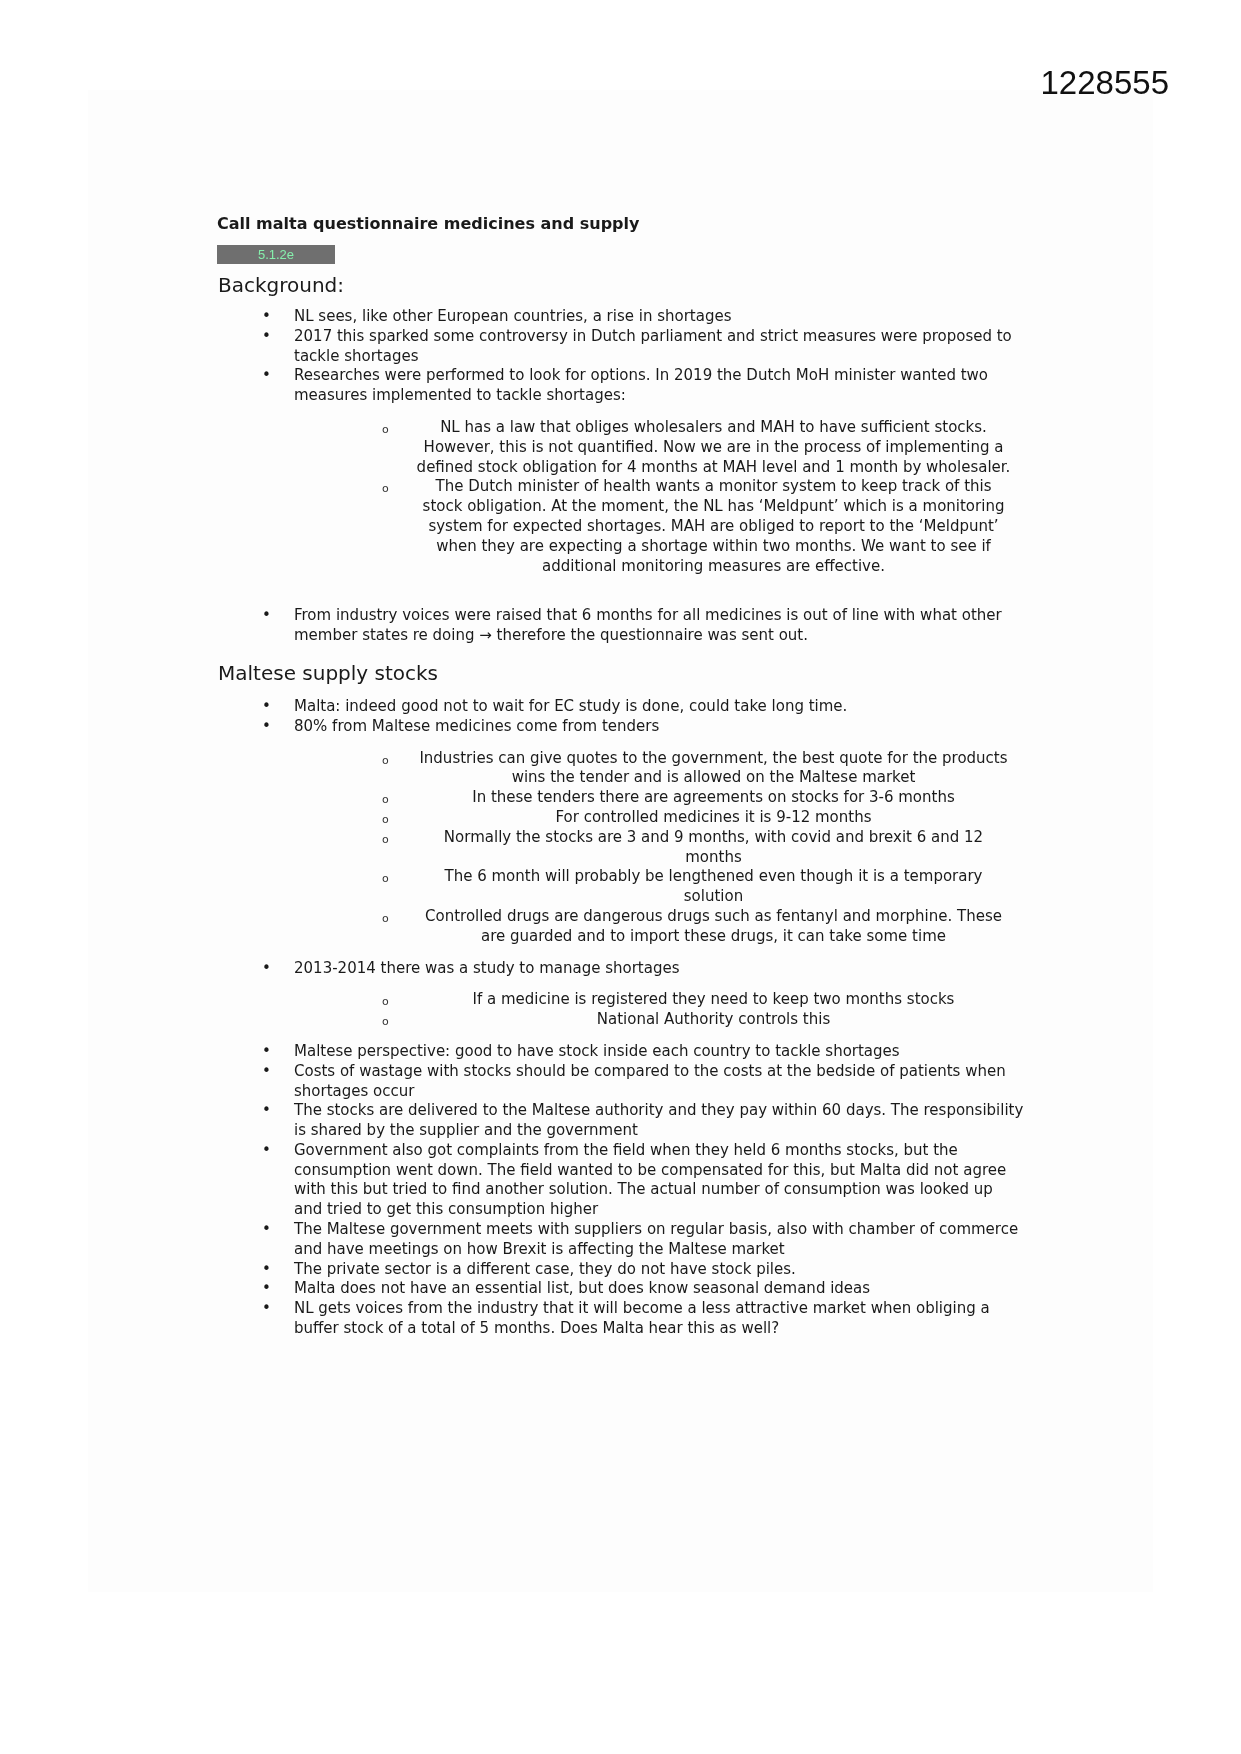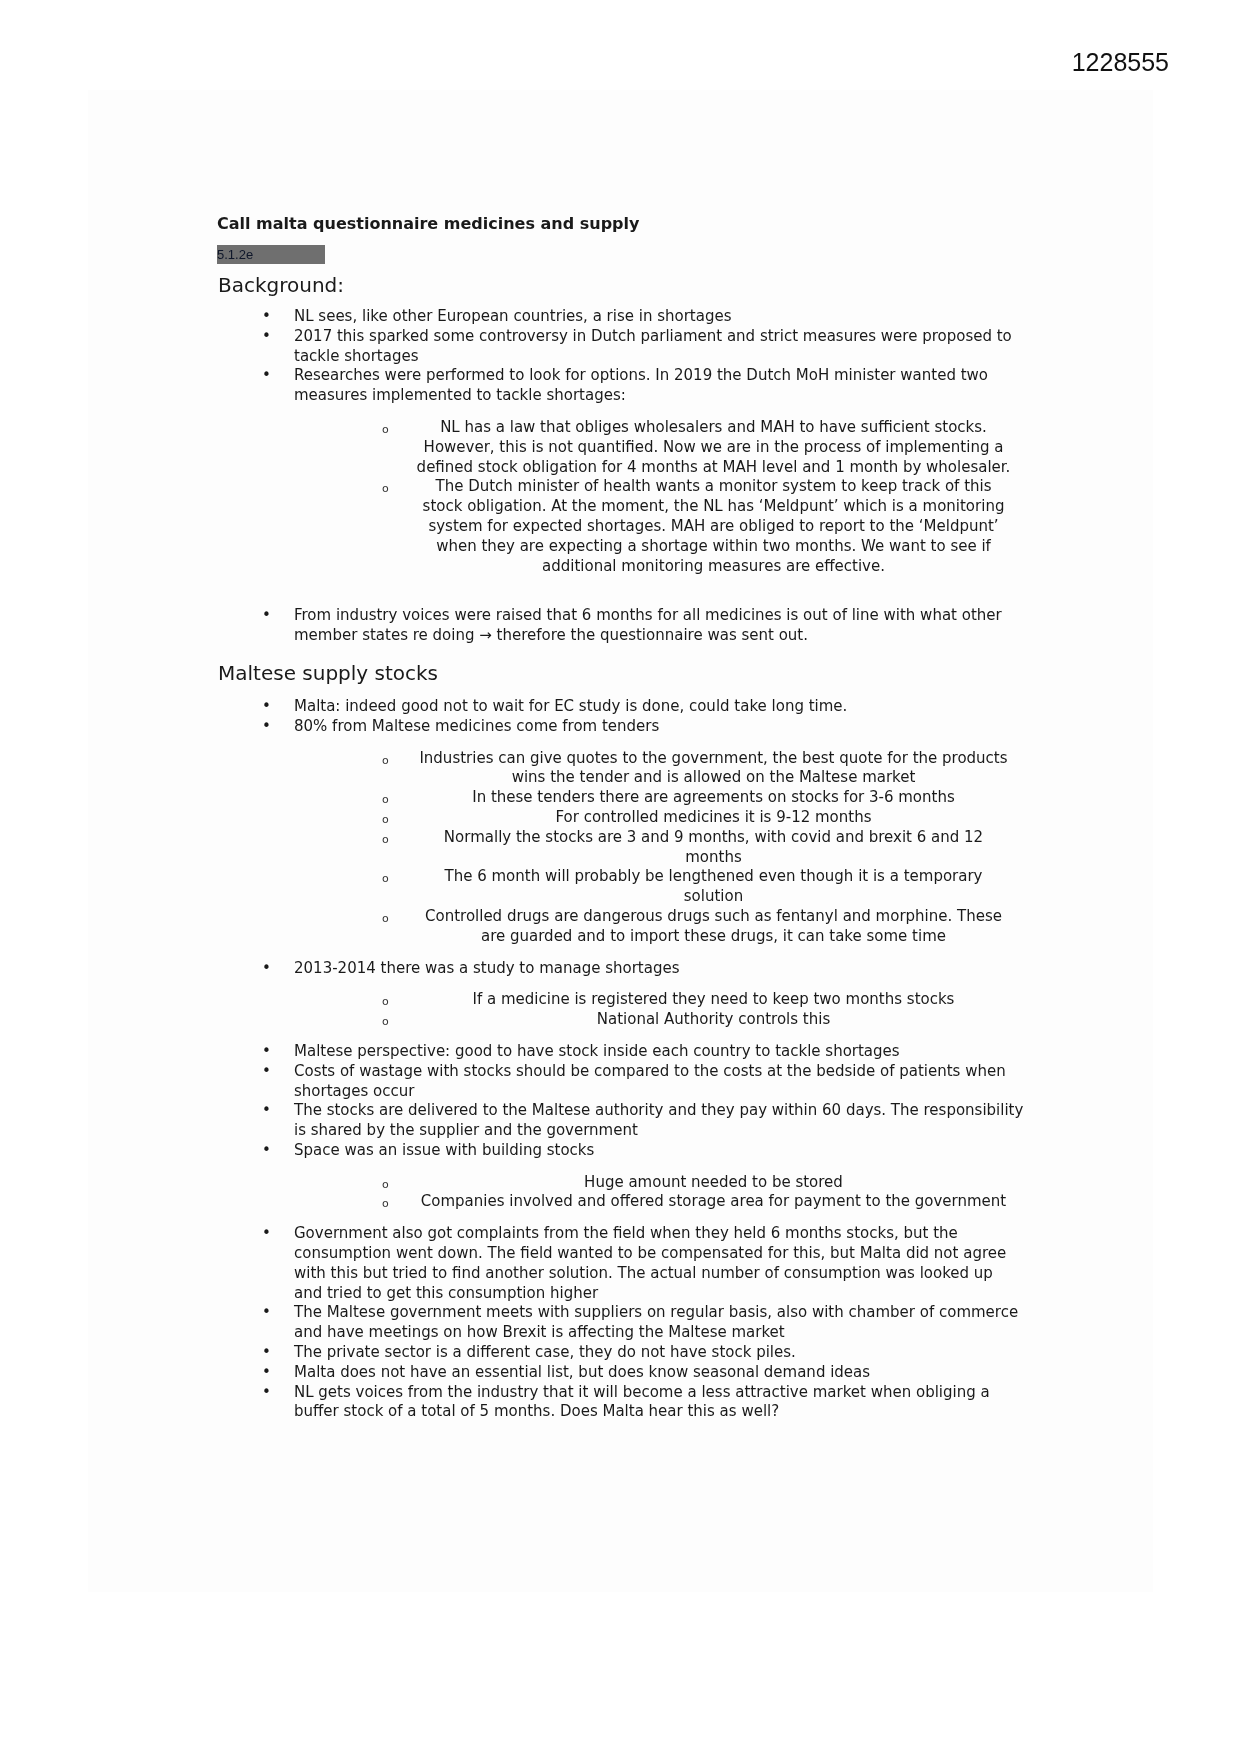--- a/index.html
+++ b/index.html
@@ -5,28 +5,28 @@
   html, body { margin: 0; padding: 0; }
   body {
     width: 1241px; height: 1754px; background: #ffffff; position: relative; overflow: hidden;
     font-family: "DejaVu Sans", "Liberation Sans", sans-serif; color: #1a1a1a;
   }
   .scan-area {
     position: absolute; left: 88px; top: 90px; width: 1065px; height: 1502px;
     background: #fdfdfd;
   }
   .doc-id {
-    position: absolute; top: 48px; right: 72px;
-    font-family: "Liberation Sans", sans-serif; font-size: 25px; color: #111;
+    position: absolute; top: 64px; right: 72px;
+    font-family: "Liberation Sans", sans-serif; font-size: 33px; color: #111;
   }
   .content { position: absolute; left: 217px; top: 214px; width: 820px; }
   .title { font-weight: bold; font-size: 16px; margin: 0 0 12px 0; }
   .redaction {
-    display: block; width: 108px; height: 19px; background: #6f6f6f; color: #0f172a;
-    font-family: "Liberation Sans", sans-serif; font-size: 13px; text-align: left; line-height: 19px;
+    display: block; width: 118px; height: 19px; background: #6f6f6f; color: #86efac;
+    font-family: "Liberation Sans", sans-serif; font-size: 13px; text-align: center; line-height: 19px;
     margin-bottom: 11px;
   }
   .section-head { font-weight: normal; font-size: 20px; margin: 1px; line-height: 20px; }
   .section-head.maltese { margin-top: 17px; margin-bottom: 14px; }
   ul { margin: 12px; padding: 0; list-style: none; }
   li { position: relative; font-size: 15px; line-height: 19.8px; }
   ul.l1 > li { padding-left: 65px; }
   ul.l1 > li::before { content: "\2022"; position: absolute; left: 33px; top: 0; }
   ul.l2 > li { padding-left: 63px; text-align: center; }
   ul.l2 > li::before { content: "o"; font-size: 11px; position: absolute; left: 31px; top: 2px; color: #333; }
@@ -76,26 +76,20 @@
     </li>
     <li><span>2013-2014 there was a study to manage shortages</span>
       <ul class="l2" style="margin-left:-65px;padding-left:65px;">
         <li><span>If a medicine is registered they need to keep two months stocks</span></li>
         <li><span>National Authority controls this</span></li>
       </ul>
     </li>
     <li><span>Maltese perspective: good to have stock inside each country to tackle shortages</span></li>
     <li><span>Costs of wastage with stocks should be compared to the costs at the bedside of patients when shortages occur</span></li>
     <li><span>The stocks are delivered to the Maltese authority and they pay within 60 days. The responsibility is shared by the supplier and the government</span></li>
-    <li><span>Space was an issue with building stocks</span>
-      <ul class="l2" style="margin-left:-65px;padding-left:65px;">
-        <li><span>Huge amount needed to be stored</span></li>
-        <li><span>Companies involved and offered storage area for payment to the government</span></li>
-      </ul>
-    </li>
     <li><span>Government also got complaints from the field when they held 6 months stocks, but the consumption went down. The field wanted to be compensated for this, but Malta did not agree with this but tried to find another solution. The actual number of consumption was looked up and tried to get this consumption higher</span></li>
     <li><span>The Maltese government meets with suppliers on regular basis, also with chamber of commerce and have meetings on how Brexit is affecting the Maltese market</span></li>
     <li><span>The private sector is a different case, they do not have stock piles.</span></li>
     <li><span>Malta does not have an essential list, but does know seasonal demand ideas</span></li>
     <li><span>NL gets voices from the industry that it will become a less attractive market when obliging a buffer stock of a total of 5 months. Does Malta hear this as well?</span></li>
   </ul>
 </div>
 
 <style>
   

